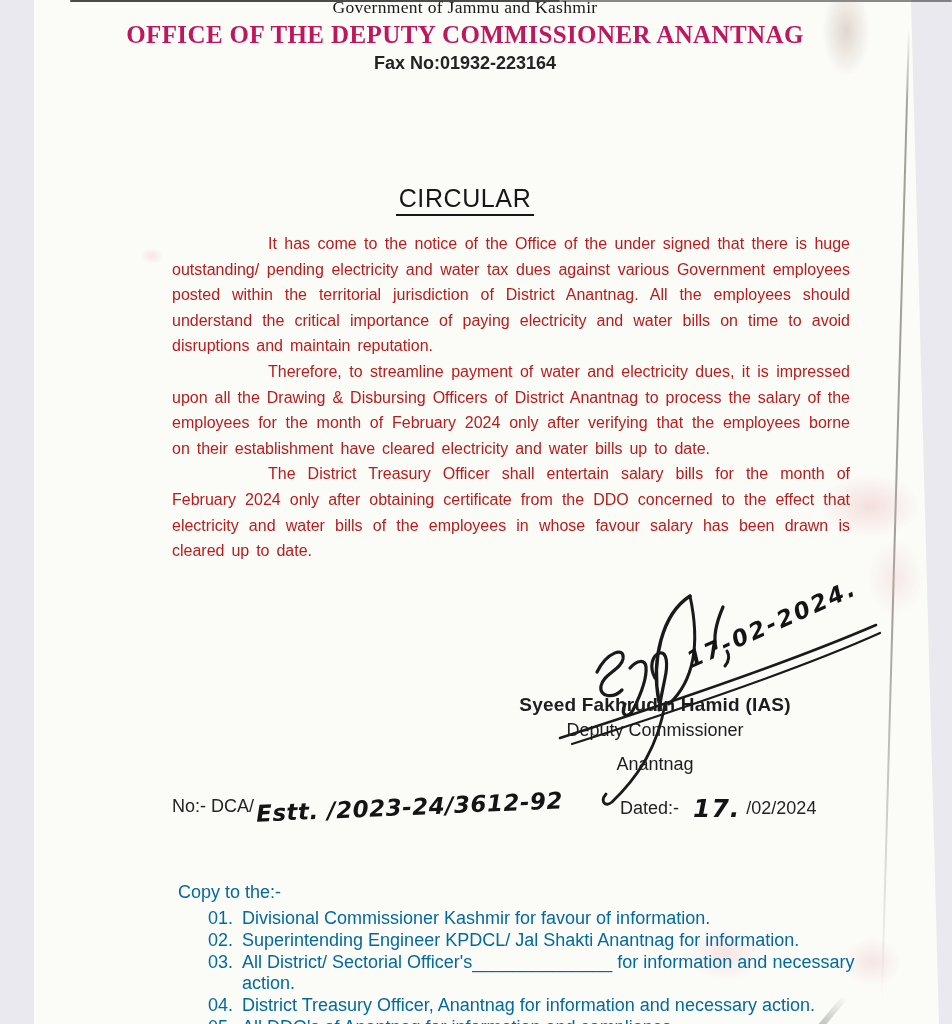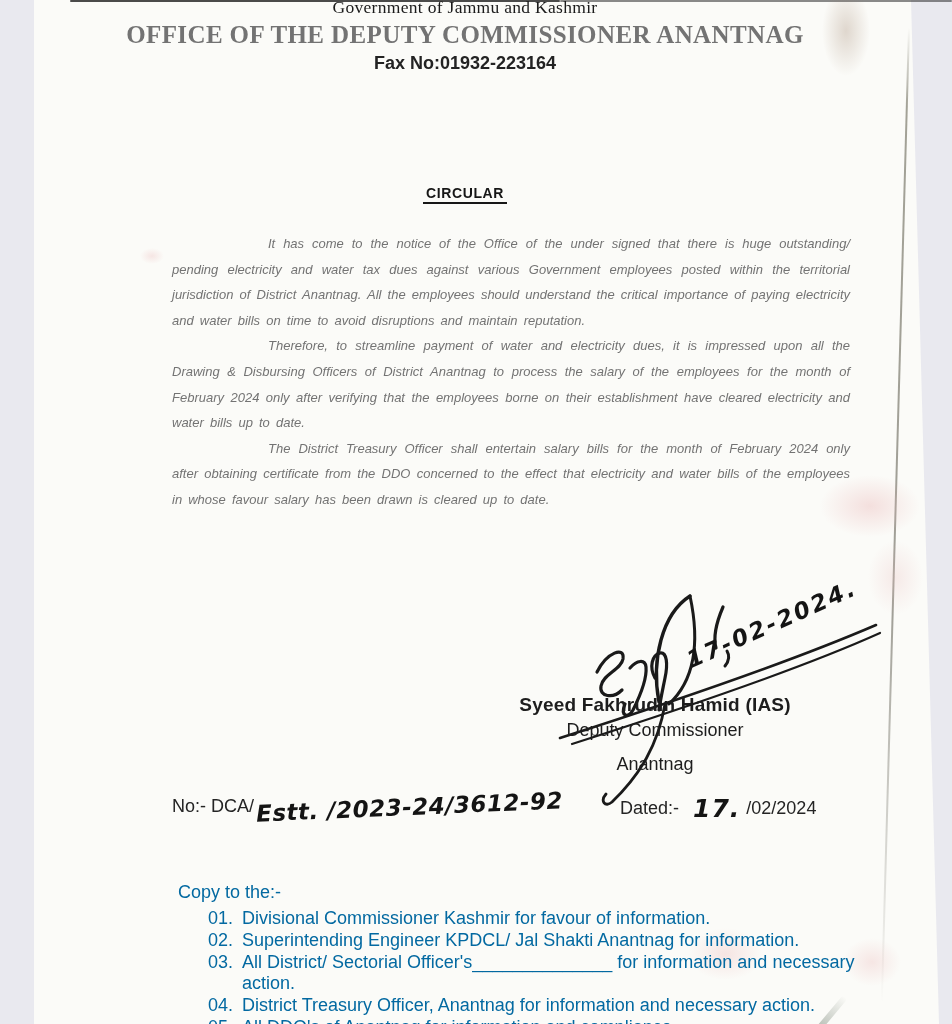--- a/index.html
+++ b/index.html
@@ -21,34 +21,34 @@
   .stain.s4{left:688px;top:928px;width:75px;height:52px;background:radial-gradient(closest-side,rgba(235,185,185,.34),rgba(235,185,185,0));}
   .stain.s5{left:843px;top:938px;width:58px;height:48px;background:radial-gradient(closest-side,rgba(235,185,185,.32),rgba(235,185,185,0));}
   .stain.s6{left:140px;top:248px;width:24px;height:16px;background:radial-gradient(closest-side,rgba(235,185,185,.33),rgba(235,185,185,0));}
   .mark-corner{position:absolute;left:828px;top:992px;width:6px;height:44px;
     background:linear-gradient(to bottom,rgba(120,132,118,0),rgba(120,132,118,.55));
     transform:rotate(40deg);border-radius:3px;}
 
   .hdr{position:absolute;left:25px;top:-3px;width:880px;text-align:center;}
   .gov-line{font-family:"Liberation Serif",serif;font-size:17.5px;letter-spacing:.3px;color:#1b1b1b;}
   .office-title{font-family:"Liberation Serif",serif;font-size:25px;font-weight:bold;
-    letter-spacing:.4px;margin-top:3px;color:#737373;}
+    letter-spacing:.4px;margin-top:3px;color:#be185d;}
   .fax-line{font-size:18px;font-weight:bold;margin-top:4px;color:#232323;}
 
   .subject{position:absolute;left:172px;top:103px;width:678px;display:flex;font-size:18px;line-height:26px;color:#242424;}
   .subject-label{flex:0 0 98px;}
   .subject-lines{flex:1;}
   .subject-lines .l1{text-align:justify;text-align-last:justify;}
 
   .circular-wrap{position:absolute;left:25px;top:184px;width:880px;text-align:center;}
-  .circular{display:inline-block;font-size:14px;font-weight:bold;letter-spacing:.6px;
+  .circular{display:inline-block;font-size:25px;font-weight:normal;letter-spacing:.6px;
     border-bottom:2.5px solid #171717;padding:0 3px 1px 3px;color:#161616;}
 
-  .bodytext{position:absolute;left:172px;top:231px;width:678px;font-size:13px;
-    line-height:25.6px;color:#737373;word-spacing:2.5px;font-style:italic;}
+  .bodytext{position:absolute;left:172px;top:231px;width:678px;font-size:16px;
+    line-height:25.6px;color:#b91c1c;word-spacing:2.5px;}
   .bodytext p{margin:0;text-indent:96px;text-align:justify;}
 
   .sig-svg{position:absolute;left:0;top:0;width:952px;height:1024px;pointer-events:none;}
   .sig-date{position:absolute;left:688px;top:648px;width:230px;
     font-family:"DejaVu Sans",sans-serif;font-style:italic;font-weight:bold;font-size:23px;
     letter-spacing:2.5px;color:#161616;transform:rotate(-24deg);transform-origin:left center;white-space:nowrap;}
   .sig-block{position:absolute;left:420px;top:694px;width:470px;text-align:center;color:#1d1d1d;}
   .sig-name{font-size:19px;font-weight:bold;letter-spacing:.2px;}
   .sig-desig{font-size:18px;margin-top:4px;}
   .sig-place{font-size:18px;margin-top:13px;}

